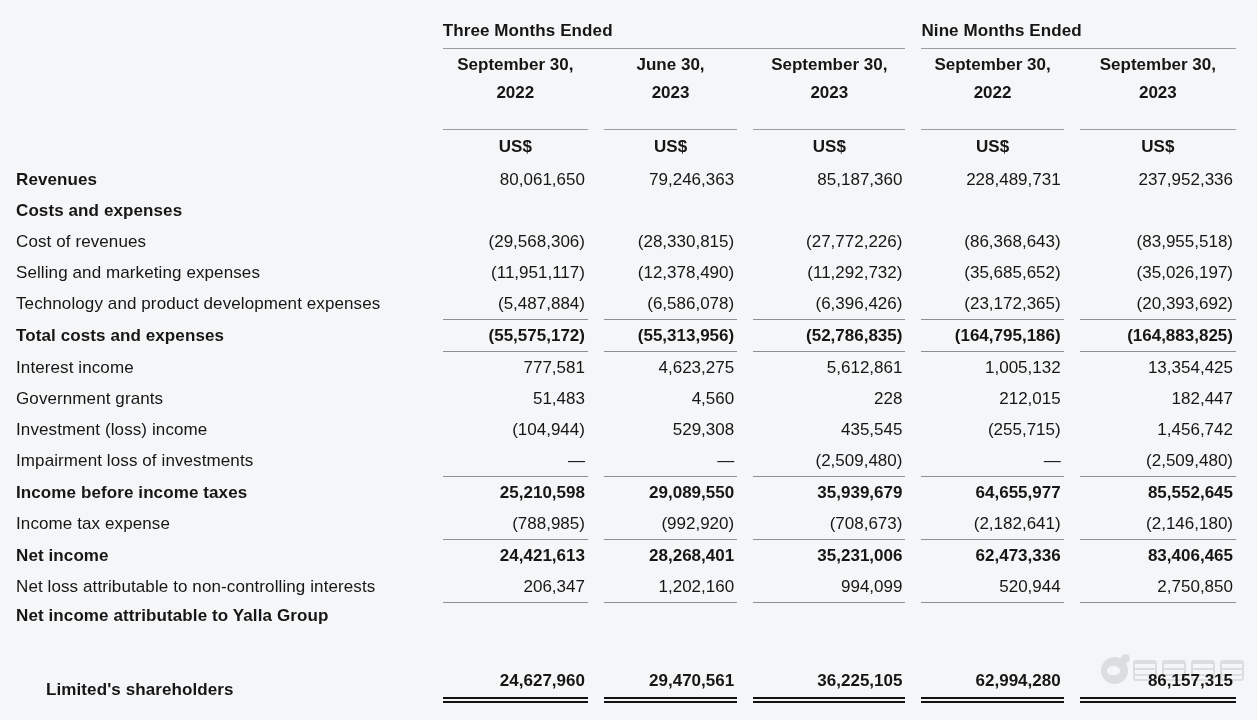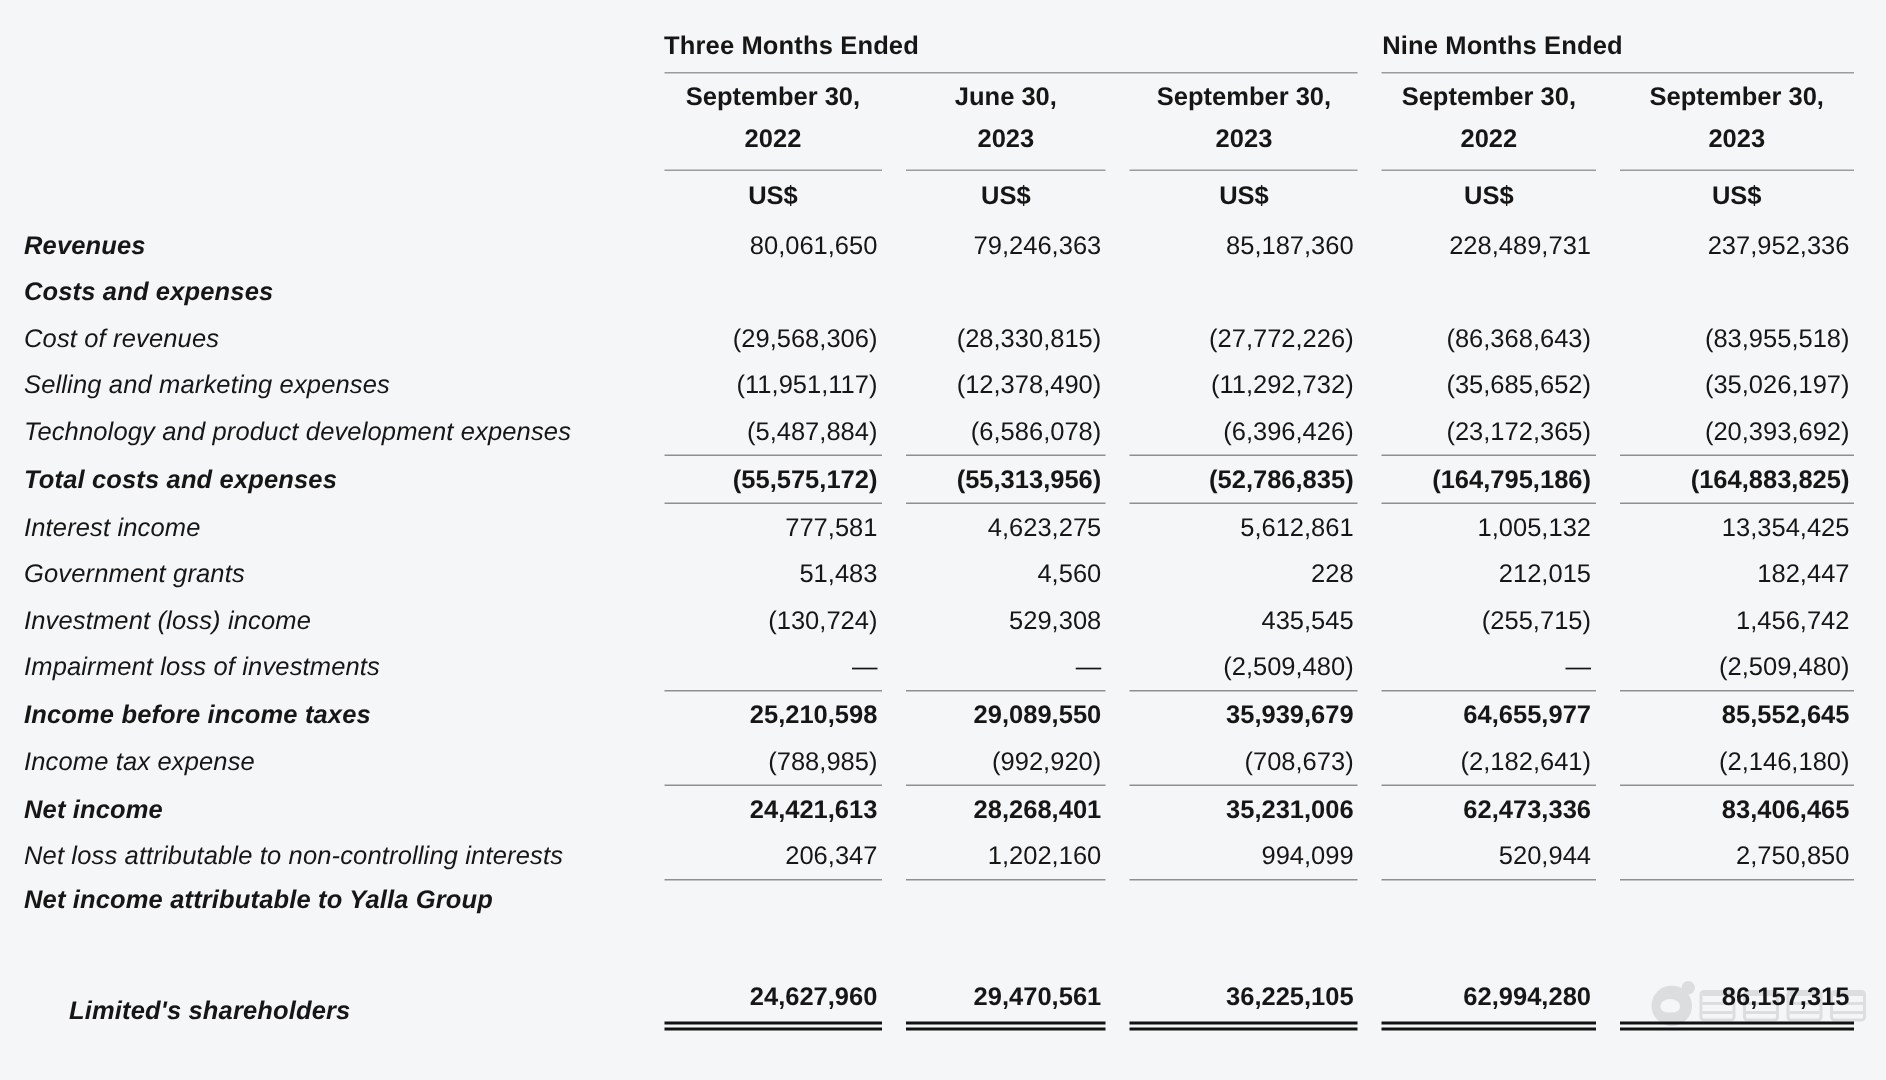--- a/index.html
+++ b/index.html
@@ -22,27 +22,27 @@
   thead th { font-weight: 700; }
   thead .group {
     text-align: left; vertical-align: bottom;
     padding-bottom: 7px; height: 28px;
     border-bottom: 1.5px solid #9c9c9c;
     letter-spacing: .1px;
   }
   thead .date {
     text-align: center; vertical-align: middle;
     height: 60px; border-bottom: 1.5px solid #9c9c9c;
-    padding-bottom: 4px;
+    padding-bottom: 20px;
   }
   thead .date div { line-height: 28px; }
   thead .cur { text-align: center; vertical-align: middle; height: 34px; }
   thead .corner { border: none; }
   tbody td { height: 31px; vertical-align: middle; }
-  tbody td.label { text-align: left; letter-spacing: .1px; font-style: italic; }
+  tbody td.label { text-align: left; letter-spacing: .1px; }
   tbody td.num { text-align: right; padding-right: 3px; white-space: nowrap; }
   .b { font-weight: 700; }
   .u1 { border-bottom: 1.5px solid #8f8f8f; }
   .u2 { border-bottom: 6px double #121212; }
   tr.tall td { height: 58px; }
   tr.tall td.num { vertical-align: bottom; padding-bottom: 6px; }
   tr.tall td.label { vertical-align: middle; }
   .l1, .l2 { line-height: 26px; }
   .l2 { padding-left: 30px; margin-top: 48px; }
   
@@ -207,21 +207,21 @@
           <td class="num">51,483</td>
           <td class="num">4,560</td>
           <td class="num">228</td>
           <td class="num">212,015</td>
           <td class="num">182,447</td>
         </tr>
         <tr>
           <td class="label">
             <div class="l1">Investment (loss) income</div>
           </td>
-          <td class="num">(130,724)</td>
+          <td class="num">(104,944)</td>
           <td class="num">529,308</td>
           <td class="num">435,545</td>
           <td class="num">(255,715)</td>
           <td class="num">1,456,742</td>
         </tr>
         <tr>
           <td class="label">
             <div class="l1">Impairment loss of investments</div>
           </td>
           <td class="num u1">—</td>

